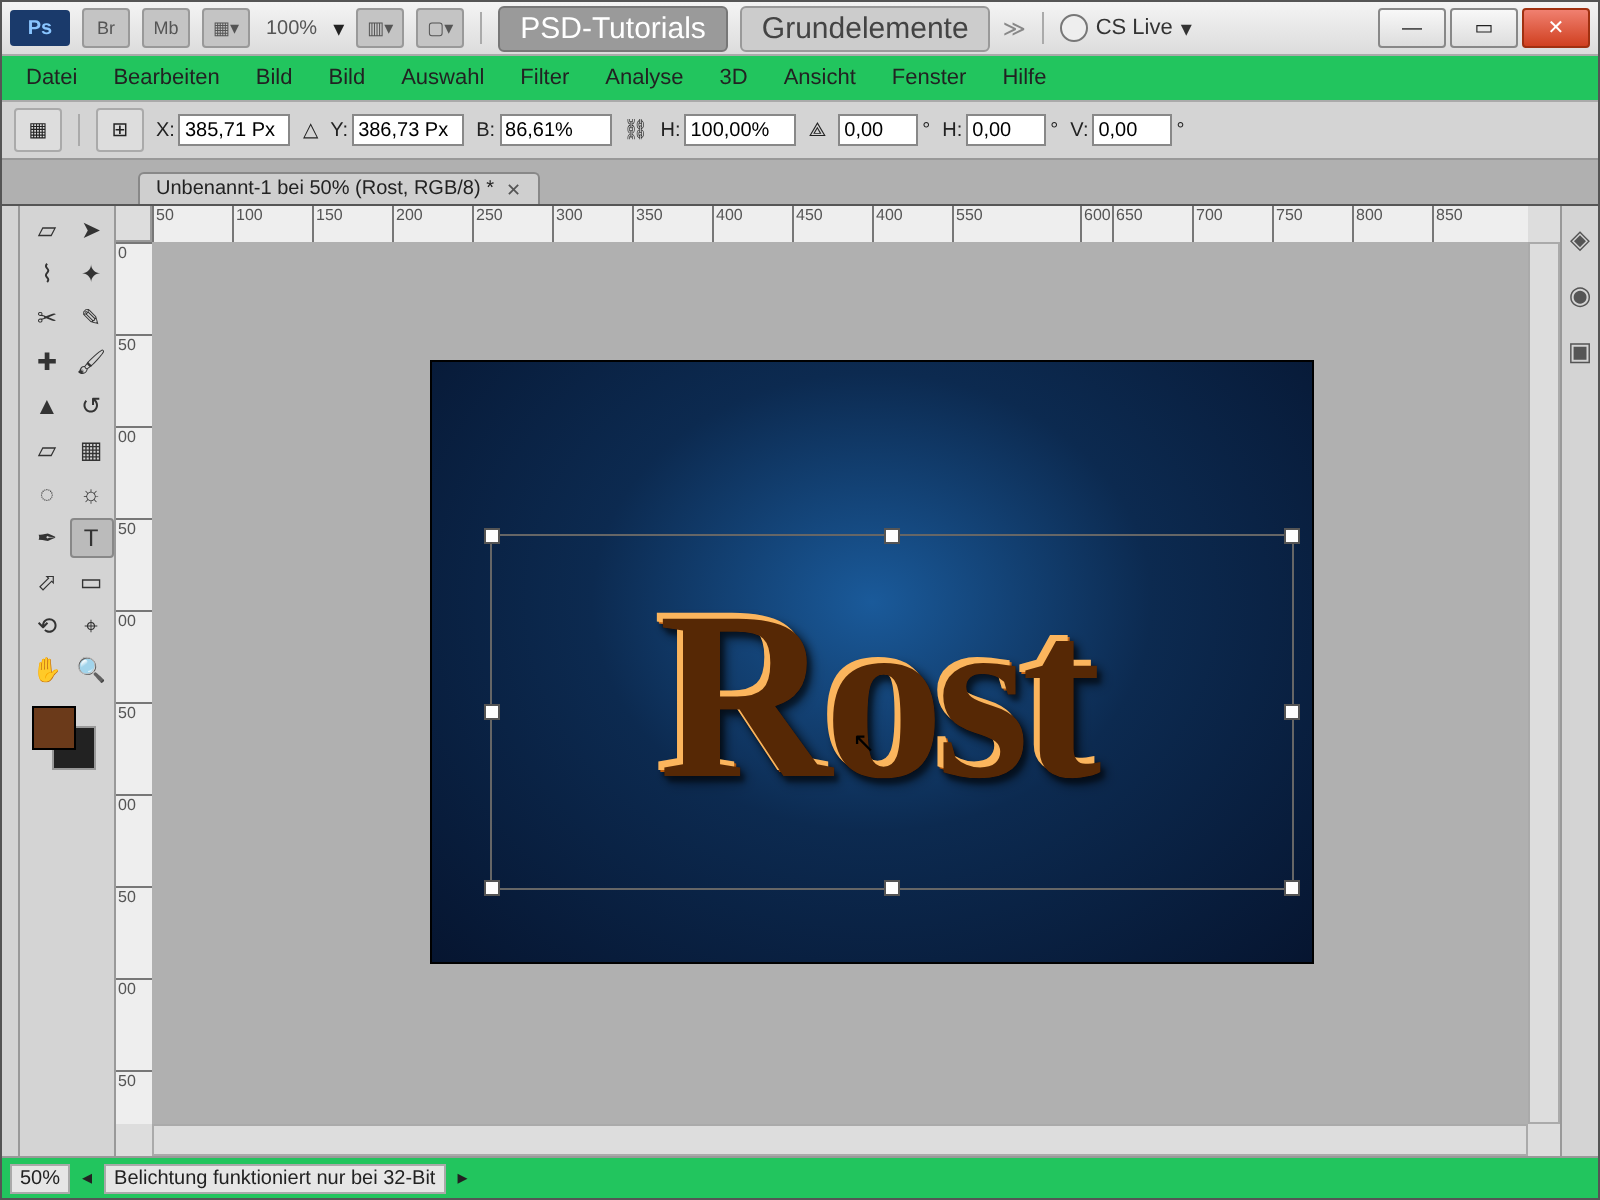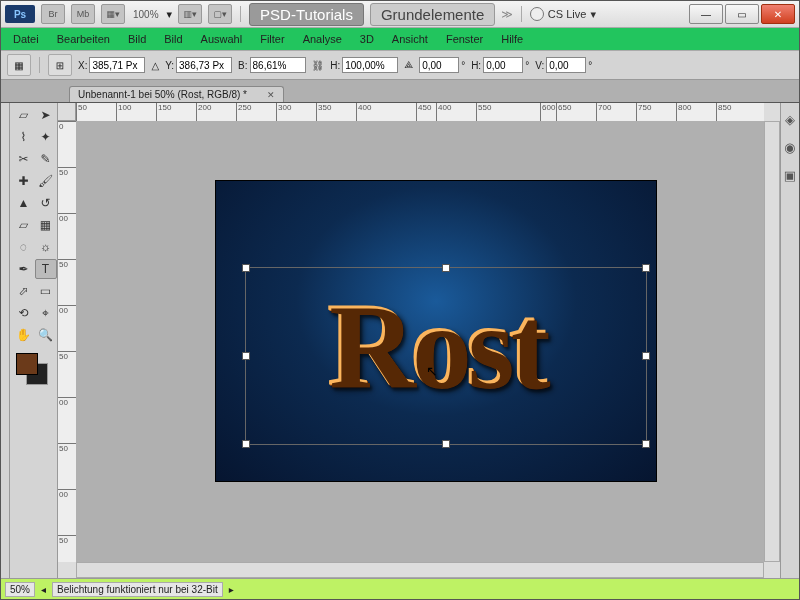--- a/index.html
+++ b/index.html
@@ -16,21 +16,21 @@
 .win-btn.close{background:linear-gradient(#f08070,#d04020);color:#fff;border-color:#a03010}
 .cslive{display:flex;align-items:center;gap:4px;font-size:11px;color:#333}
 .cslive .dot{width:12px;height:12px;border:1px solid #777;border-radius:50%;background:#eee}
 .menubar{height:22px;background:#22c55e;display:flex;align-items:center;padding:0 4px;border-bottom:1px solid #aaa;gap:2px}
 .menu-item{padding:2px 8px;font-size:11px;color:#222}
 .optionsbar{height:28px;background:#d4d4d4;display:flex;align-items:center;padding:0 6px;border-bottom:1px solid #999;gap:6px;font-size:10px}
 .opt-icon{width:22px;height:20px;border:1px solid #aaa;background:#ddd;display:flex;align-items:center;justify-content:center;border-radius:2px}
 .opt-field{display:flex;align-items:center;gap:2px}
 .opt-field input{width:50px;height:14px;font-size:10px;border:1px solid #888;background:#fff;padding:0 2px}
 .tabbar{height:22px;background:#b0b0b0;display:flex;align-items:flex-end;padding-left:68px;border-bottom:1px solid #555}
-.doc-tab{background:#cfcfcf;border:1px solid #888;border-bottom:none;padding:2px 8px;font-size:10px;display:flex;align-items:center;gap:20px;border-radius:3px 3px 0 0}
+.doc-tab{background:#cfcfcf;border:1px solid #888;border-bottom:none;padding:2px 8px;font-size:10px;display:flex;align-items:center;gap:6px;border-radius:3px 3px 0 0}
 .doc-tab .x{font-size:9px;color:#555}
 .body-row{flex:1;display:flex;min-height:0}
 .left-strip{width:8px;background:#d4d4d4;border-right:1px solid #999}
 .toolbox{width:48px;background:#d4d4d4;border-right:1px solid #999;padding:2px;box-sizing:border-box}
 .tool-grid{display:grid;grid-template-columns:repeat(2,20px);gap:2px;justify-content:center}
 .tool{width:20px;height:18px;display:flex;align-items:center;justify-content:center;font-size:12px;color:#333;border:1px solid transparent;border-radius:2px}
 .tool.sel{background:#bbb;border-color:#888}
 .swatches{margin-top:6px;position:relative;width:40px;height:34px}
 .sw-fg{position:absolute;left:4px;top:2px;width:20px;height:20px;background:#6b3a1a;border:1px solid #000}
 .sw-bg{position:absolute;left:14px;top:12px;width:20px;height:20px;background:#222;border:1px solid #999}
@@ -44,21 +44,21 @@
 .viewport{background:#b0b0b0;position:relative;overflow:hidden}
 .artboard{position:absolute;left:140px;top:60px;width:440px;height:300px;background:radial-gradient(ellipse at 50% 40%,#1a5a9a 0%,#0c2a50 45%,#061530 100%);box-shadow:0 0 0 1px #000}
 .rost{position:absolute;left:50%;top:55%;transform:translate(-50%,-50%);font-family:Georgia,serif;font-weight:bold;font-size:120px;letter-spacing:-4px;line-height:1;color:#d97a2a;text-shadow:2px 2px 0 #5a3010,-1px -1px 0 #f0b060, 3px 3px 6px rgba(0,0,0,.6);filter:contrast(1.1)}
 .rost .char{display:inline-block;background:radial-gradient(circle at 40% 35%,#c0c0c0 0 14%,transparent 16%),radial-gradient(circle at 65% 60%,#b8b8b8 0 12%,transparent 14%),linear-gradient(#e08030,#c46010);-webkit-background-clip:text;background-clip:text;color:transparent;filter:drop-shadow(2px 3px 1px rgba(0,0,0,.5))}
 .sel-box{position:absolute;border:1px solid #666}
 .handle{position:absolute;width:6px;height:6px;background:#fff;border:1px solid #555}
 .cursor{position:absolute;font-size:14px;color:#000}
 .scroll-h,.scroll-v{background:#ddd;border:1px solid #aaa}
 .right-strip{width:18px;background:#d4d4d4;border-left:1px solid #999;display:flex;flex-direction:column;align-items:center;padding-top:8px;gap:12px}
 .r-icon{width:16px;height:16px;display:flex;align-items:center;justify-content:center;font-size:13px;color:#555}
-.statusbar{height:20px;background:#bef264;border-top:1px solid #999;display:flex;align-items:center;font-size:10px;padding:0 4px;gap:6px}
+.statusbar{height:20px;background:#22c55e;border-top:1px solid #999;display:flex;align-items:center;font-size:10px;padding:0 4px;gap:6px}
 .status-field{border:1px solid #aaa;padding:1px 4px;background:#e6e6e6}
 </style>
 </head>
 <body>
 
 <div class="window">
   <div class="titlebar">
     <div class="ps-logo">Ps</div>
     <div class="tb-btn">Br</div>
     <div class="tb-btn">Mb</div>
@@ -177,21 +177,21 @@
         <div class="ruler-corner"></div>
         <div class="ruler-h" id="rh">
             <div class="tick-h" style="left: 0px;">50</div>
             <div class="tick-h" style="left: 40px;">100</div>
             <div class="tick-h" style="left: 80px;">150</div>
             <div class="tick-h" style="left: 120px;">200</div>
             <div class="tick-h" style="left: 160px;">250</div>
             <div class="tick-h" style="left: 200px;">300</div>
             <div class="tick-h" style="left: 240px;">350</div>
             <div class="tick-h" style="left: 280px;">400</div>
-            <div class="tick-h" style="left: 320px; margin-left: 20px;">450</div>
+            <div class="tick-h" style="left: 320px;">450</div>
             <div class="tick-h" style="left: 360px;">400</div>
             <div class="tick-h" style="left: 400px;">550</div>
             <div class="tick-h" style="left: 464px;">600</div>
             <div class="tick-h" style="left: 480px;">650</div>
             <div class="tick-h" style="left: 520px;">700</div>
             <div class="tick-h" style="left: 560px;">750</div>
             <div class="tick-h" style="left: 600px;">800</div>
             <div class="tick-h" style="left: 640px;">850</div>
           </div>
         <div style="background:#ddd"></div>

